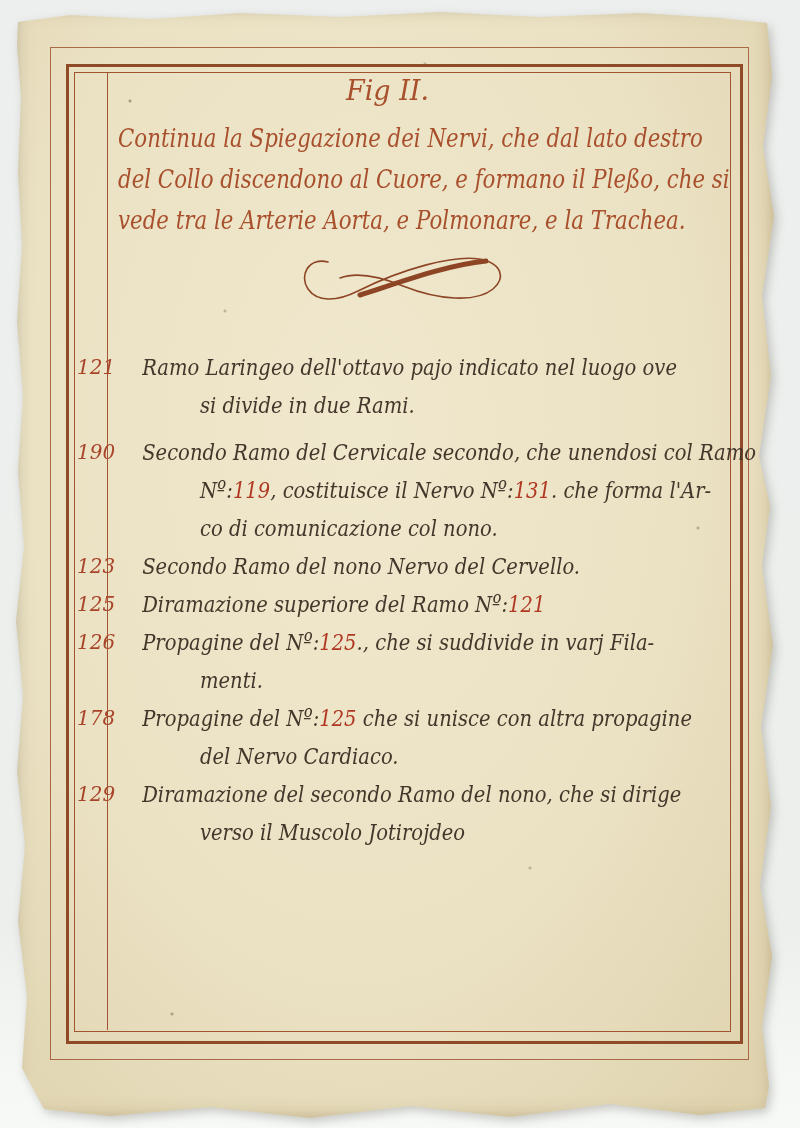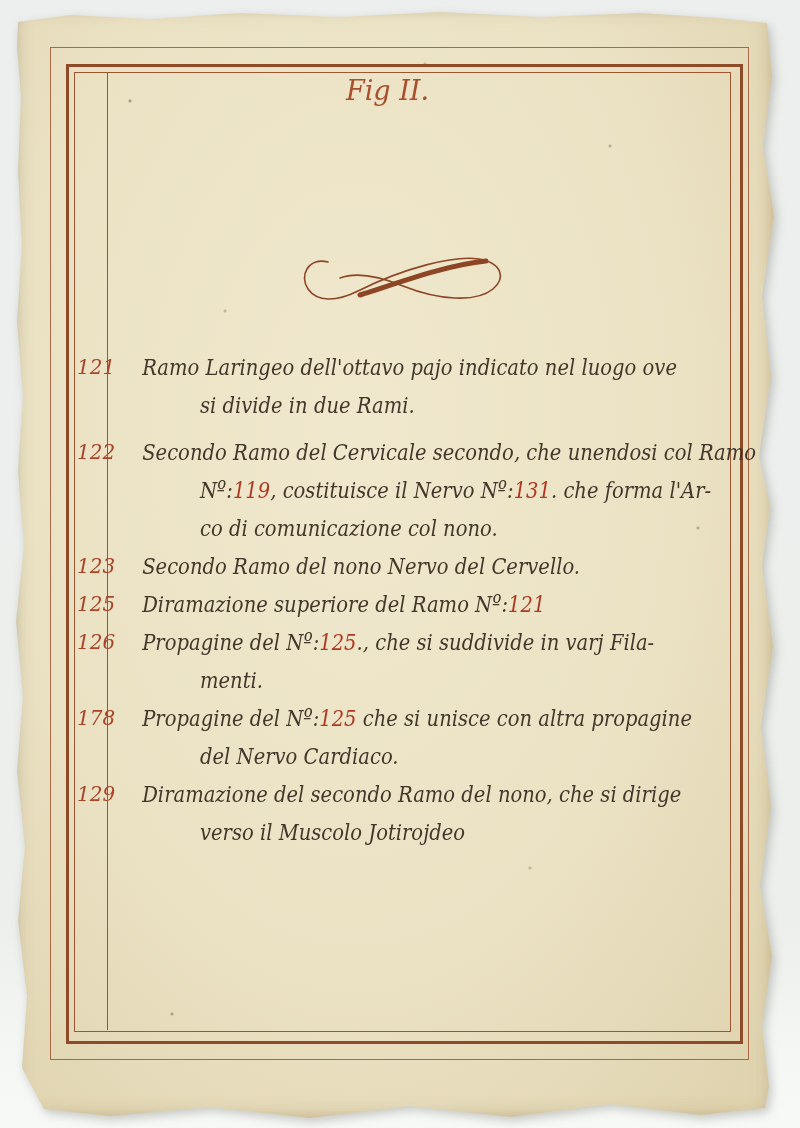--- a/index.html
+++ b/index.html
@@ -53,36 +53,41 @@
 
 <div class="paper-wrap">
   <div class="paper">
     <div class="frame-outer"></div>
     <div class="frame-thick"></div>
     <div class="frame-inner"></div>
     <div class="divider"></div>
 
     <div class="fig-label">Fig II.</div>
 
+    <div class="heading">
+      <div class="heading-line">Continua la Spiegazione dei Nervi, che dal lato destro</div>
+      <div class="heading-line">del Collo discendono al Cuore, e formano il Pleßo, che si</div>
+      <div class="heading-line">vede tra le Arterie Aorta, e Polmonare, e la Trachea.</div>
+    </div>
 
     <svg class="flourish" width="210" height="62" viewBox="0 0 210 62" fill="none">
       <path d="M30,12 C10,7 1,26 10,39 C19,52 38,52 60,41 C106,18 156,5 181,9 C204,13 208,28 195,39 C178,53 140,50 105,36 C78,25 58,22 42,28" stroke="#8d4526" stroke-width="1.6" stroke-linecap="round"></path>
       <path d="M62,45 C100,33 148,15 188,11" stroke="#8d4526" stroke-width="5" stroke-linecap="round"></path>
     </svg>
 
     <div class="entries">
         <div class="entry">
           <div class="entry-num">121</div>
           <div>
             <div class="line first"><span>Ramo Laringeo dell'ottavo pajo indicato nel luogo ove</span></div>
             <div class="line cont"><span>si divide in due Rami.</span></div>
           </div>
         </div>
         <div class="entry">
-          <div class="entry-num">122</div>
+          <div class="entry-num">190</div>
           <div>
             <div class="line first"><span>Secondo Ramo del Cervicale secondo, che unendosi col Ramo</span></div>
             <div class="line cont"><span>Nº:</span><span class="red">119</span><span>, costituisce il Nervo Nº:</span><span class="red">131</span><span>. che forma l'Ar-</span></div>
             <div class="line cont"><span>co di comunicazione col nono.</span></div>
           </div>
         </div>
         <div class="entry">
           <div class="entry-num">123</div>
           <div>
             <div class="line first"><span>Secondo Ramo del nono Nervo del Cervello.</span></div>

